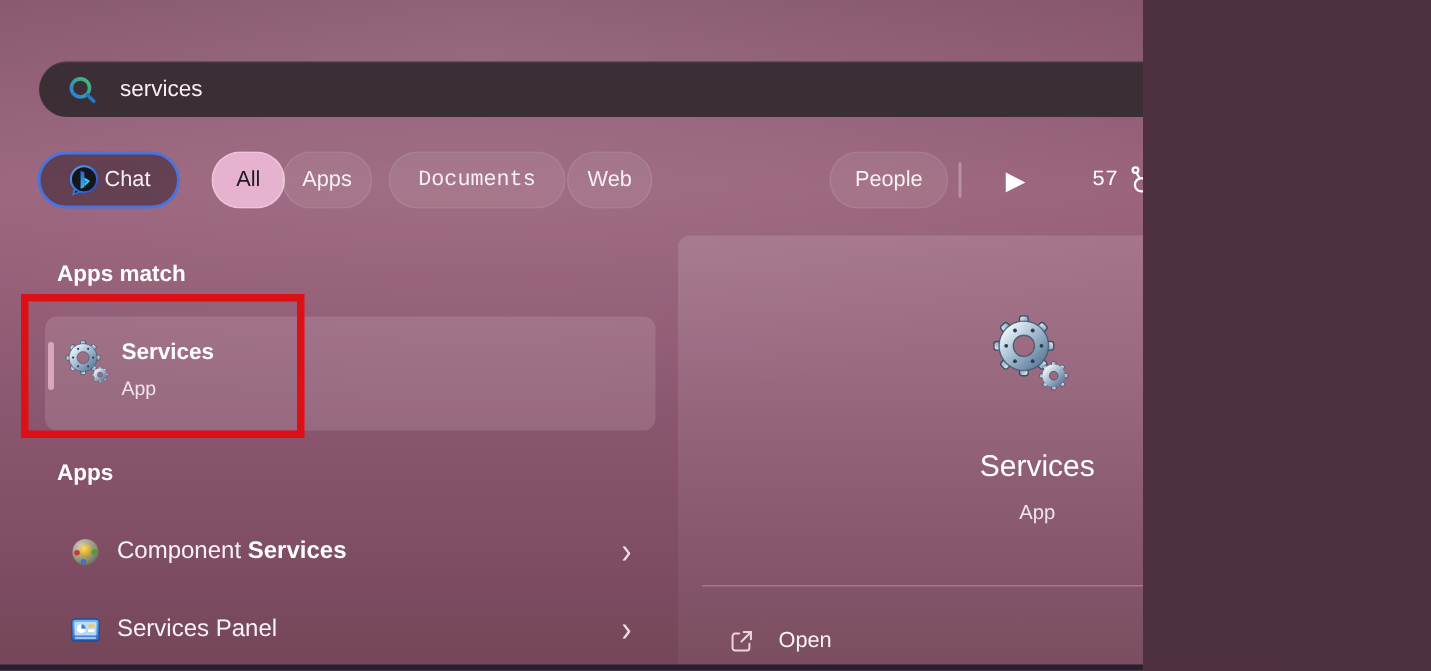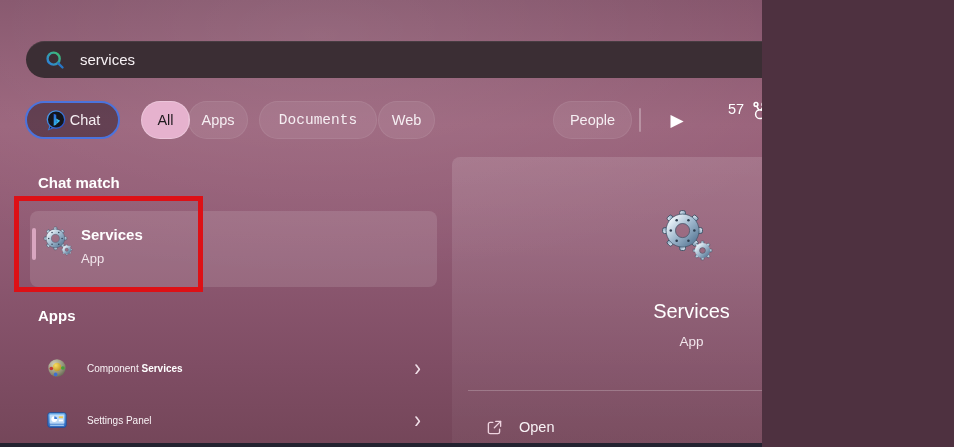--- a/index.html
+++ b/index.html
@@ -30,21 +30,21 @@
   .pill-all{left:141px;width:49px;background:#e6b2ce;border:1px solid rgba(255,255,255,0.25);color:#201a1e;}
   .pill-apps{left:188px;width:60px;}
   .pill-documents{left:259px;width:118px;font-family:Liberation Mono, monospace;}
   .pill-web{left:378px;width:57px;}
   .pill-settings{left:454px;width:89px;}
   .pill-people{left:553px;width:79px;text-align:right;}
   .pill-separator{left:639px;top:108px;width:2px;height:24px;border-radius:2px;background:rgba(255,255,255,0.28);}
 
   .play-btn{left:662px;top:101px;width:30px;height:38px;display:flex;align-items:center;justify-content:center;
     color:#ffffff;font-size:17px;}
-  .rewards{left:728px;top:101px;height:38px;display:flex;align-items:flex-start;gap:6px;font-size:14.5px;color:#ffffff;}
+  .rewards{left:728px;top:101px;height:38px;display:flex;align-items:center;gap:6px;font-size:14.5px;color:#ffffff;font-family:Liberation Mono, monospace;}
   .avatar{left:794px;top:104px;width:32px;height:32px;border-radius:50%;background:rgba(255,255,255,0.14);
     display:flex;align-items:center;justify-content:center;font-size:15px;color:#fff;}
   .more-dots{left:843px;top:101px;height:38px;display:flex;align-items:center;font-size:15px;
     letter-spacing:2px;color:#fff;}
   .bing-logo{left:885px;top:98px;width:44px;height:44px;}
 
   
   .section-header{font-size:15px;font-weight:bold;color:#ffffff;}
   .best-match-header{left:38px;top:174px;}
   .apps-header{left:38px;top:307px;}
@@ -56,21 +56,21 @@
   .best-title{position:absolute;left:51px;top:15px;font-size:15px;font-weight:bold;color:#ffffff;}
   .best-sub{position:absolute;left:51px;top:40px;font-size:13px;color:#f1e5eb;}
 
   .red-annotation{left:14px;top:196px;width:189px;height:96px;border:5px solid #dd1016;
     box-sizing:border-box;z-index:30;}
 
   .app-row{left:30px;width:407px;height:44px;display:flex;align-items:center;border-radius:6px;}
   .app-row-1{top:346px;}
   .app-row-2{top:398px;}
   .app-row .row-icon{margin-left:16px;width:22px;height:22px;flex:0 0 auto;display:flex;}
-  .app-row .row-label{margin-left:19px;font-size:10px;color:#f8f2f5;white-space:pre;}
+  .app-row .row-label{margin-left:10px;font-size:16px;color:#f8f2f5;white-space:pre;}
   .app-row .row-label b{font-weight:bold;color:#ffffff;}
   .app-row .chev{position:absolute;right:16px;font-size:20px;line-height:1;color:#f0dfe8;
     transform:scaleY(1.2);font-weight:400;}
 
   
   .preview-panel{left:452px;top:157px;width:479px;height:290px;border-radius:8px 8px 0 0;
     background:linear-gradient(180deg,rgba(255,255,255,0.13),rgba(255,255,255,0.07) 55%,rgba(255,255,255,0.04));}
   .preview-gears{position:absolute;left:207px;top:50px;}
   .preview-title{position:absolute;left:0;top:143px;width:100%;text-align:center;font-size:20px;color:#ffffff;}
   .preview-sub{position:absolute;left:0;top:177px;width:100%;text-align:center;font-size:13.5px;color:#f1e5eb;}
@@ -215,21 +215,21 @@
   <div class="abs more-dots">
     <span>•••</span>
   </div>
 
   <div class="abs bing-logo">
     <svg width="44" height="44" viewBox="0 0 48 48">
         <use href="#binglogo"></use>
       </svg>
   </div>
 
-  <div class="abs section-header best-match-header">Chat match</div>
+  <div class="abs section-header best-match-header">Apps match</div>
 
   <div class="abs best-card">
     <span class="sel-bar"></span>
     <span class="best-icon">
       <svg width="33" height="33" viewBox="0 0 64 64">
           <use href="#gearpair"></use>
         </svg>
     </span>
     <span class="best-title">Services</span>
     <span class="best-sub">App</span>
@@ -275,21 +275,21 @@
         </defs>
         <rect x="2" y="4" width="20" height="16" rx="2.5" fill="url(#cpb)" stroke="#1d4f9c"></rect>
         <rect x="4" y="6" width="16" height="10" rx="1" fill="#cfe6fa" opacity="0.85"></rect>
         <circle cx="9" cy="11" r="3.2" fill="#ffffff"></circle>
         <path d="M9 11 L9 7.8 A3.2 3.2 0 0 1 12.2 11 Z" fill="#3f7fd6"></path>
         <rect x="14" y="8" width="4.5" height="2" fill="#f2c94c"></rect>
         <rect x="14" y="11.5" width="4.5" height="2" fill="#ffffff"></rect>
         <rect x="4.5" y="17" width="15" height="1.6" fill="#9cc4ea"></rect>
       </svg>
     </span>
-    <span class="row-label"><span>Settings Panel</span><b></b></span>
+    <span class="row-label"><span>Services Panel</span><b></b></span>
     <span class="chev">›</span>
   </div>
 
   <div class="abs preview-panel">
     <span class="preview-gears">
       <svg width="58" height="58" viewBox="0 0 64 64">
           <use href="#gearpair"></use>
         </svg>
     </span>
     <div class="preview-title">Services</div>

